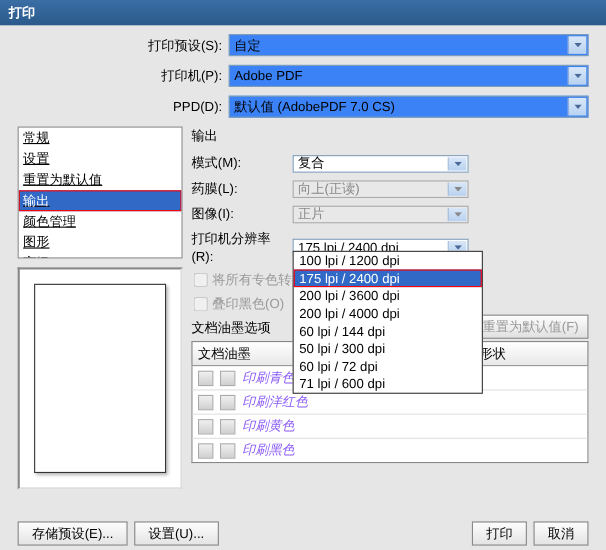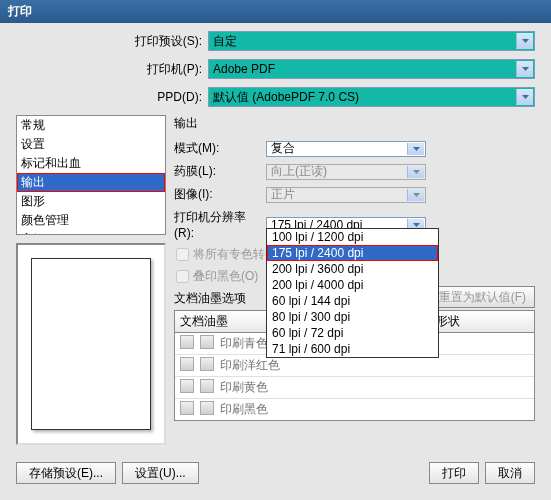--- a/index.html
+++ b/index.html
@@ -1,25 +1,25 @@
 <!DOCTYPE html>
 <html><head>
 <meta charset="utf-8">
 <style>
 * { box-sizing: border-box; margin: 0; padding: 0; font-family: "Microsoft YaHei", SimSun, sans-serif; font-size: 12px; }
 body { background: #e6e6e6; width: 551px; height: 500px; overflow: hidden; position: relative; }
 .titlebar { background: linear-gradient(#3a6ea5, #2a5a8a); color: #fff; padding: 3px 8px; font-weight: bold; }
 .content { padding: 8px 16px; display: flex; flex-direction: column; gap: 6px; }
 .top-row { display: flex; align-items: center; gap: 6px; margin-bottom: 2px; }
 .top-label { width: 186px; text-align: right; }
-.top-select { flex: 1; height: 20px; border: 1px solid #7e9db9; background: #14b8a6; padding: 0 4px; display: flex; align-items: center; position: relative; }
+.top-select { flex: 1; height: 20px; border: 1px solid #7e9db9; background: #3b82f6; padding: 0 4px; display: flex; align-items: center; position: relative; }
 .top-select .arrow { position: absolute; right: 1px; top: 1px; bottom: 1px; width: 17px; background: linear-gradient(#d9e7f8, #b8d2f0); border-left: 1px solid #a0b8d9; display: flex; align-items: center; justify-content: center; }
 .arrow svg { width: 7px; height: 4px; }
 .main-area { display: flex; gap: 8px; }
-.left-col { width: 150px; display: flex; flex-direction: column; gap: 8px; }
+.left-col { width: 150px; display: flex; flex-direction: column; gap: 8px; text-decoration: underline; }
 .category-list { border: 1px solid #888; background: #fff; height: 120px; overflow: hidden; }
 .cat-item { padding: 1px 4px; cursor: default; }
 .cat-item.selected { background: #3169c6; color: #fff; border: 1px solid red; padding: 0 3px; }
 .preview-box { border: 2px inset #ddd; background: #fff; height: 202px; display: flex; align-items: center; justify-content: center; }
 .preview-page { width: 120px; height: 172px; background: #fff; border: 1px solid #333; box-shadow: 2px 2px 3px rgba(0,0,0,0.3); }
 .right-col { flex: 1; }
 .section-title { margin-bottom: 8px; }
 .form-row { display: flex; align-items: center; gap: 6px; margin-bottom: 6px; position: relative; }
 .form-label { width: 86px; text-align: left; }
 .form-select { width: 160px; height: 16px; border: 1px solid #7e9db9; background: #fff; padding: 0 4px; display: flex; align-items: center; position: relative; }
@@ -31,24 +31,24 @@
 .dropdown-list { position: absolute; left: 92px; top: 19px; width: 173px; background: #fff; border: 1px solid #333; z-index: 10; }
 .dd-item { padding: 1px 5px; }
 .dd-item.highlight { background: #3169c6; color: #fff; border: 1px solid red; padding: 0 4px; }
 .reset-btn { position: absolute; right: 0; top: 40px; height: 22px; padding: 0 8px; background: linear-gradient(#fdfdfd,#e0e0e0); border: 1px solid #888; color: #999; }
 .reset-wrap { position: relative; }
 .ink-section { margin-top: 4px; }
 .ink-header { display: flex; border: 1px solid #888; background: linear-gradient(#fff,#e8e8e8); }
 .ink-col1 { width: 232px; padding: 2px 5px; border-right: 1px solid #888; }
 .ink-col2 { flex: 1; padding: 2px 5px; }
 .ink-list { border: 1px solid #888; border-top: none; background: #fff; }
-.ink-row { display: flex; padding: 2px 5px; border-bottom: 1px solid #e0e0e0; color: #737373; gap: 6px; }
+.ink-row { display: flex; align-items: center; padding: 2px 5px; border-bottom: 1px solid #e0e0e0; color: #8b5cf6; gap: 6px; font-style: italic; }
 .ink-row:last-child { border-bottom: none; }
 .ink-icon { width: 14px; height: 14px; border: 1px solid #aaa; background: linear-gradient(#f0f0f0,#d0d0d0); display: inline-block; }
-.footer { position: absolute; bottom: 16px; left: 16px; right: 16px; display: flex; justify-content: space-between; }
+.footer { position: absolute; bottom: 4px; left: 16px; right: 16px; display: flex; justify-content: space-between; }
 .footer-left, .footer-right { display: flex; gap: 6px; }
 .btn { height: 22px; padding: 0 12px; background: linear-gradient(#fdfdfd,#e4e4e4); border: 1px solid #888; cursor: pointer; }
 </style>
 </head>
 <body>
 
 <div class="titlebar">打印</div>
 
 <div class="content">
   <div class="top-row">
@@ -83,24 +83,24 @@
           </svg>
         </div>
     </div>
   </div>
 
   <div class="main-area">
     <div class="left-col">
       <div class="category-list">
         <div class="cat-item">常规</div>
         <div class="cat-item">设置</div>
-        <div class="cat-item">标记和出血</div>
+        <div class="cat-item">重置为默认值</div>
         <div class="cat-item selected">输出</div>
+        <div class="cat-item">颜色管理</div>
         <div class="cat-item">图形</div>
-        <div class="cat-item">颜色管理</div>
         <div class="cat-item">高级</div>
 
       </div>
       <div class="preview-box">
         <div class="preview-page"></div>
       </div>
     </div>
 
     <div class="right-col">
       <div class="section-title">输出</div>
@@ -150,21 +150,21 @@
                 <path d="M0 0 L3.5 4 L7 0 Z" fill="#4a6a9a"></path>
               </svg>
             </div>
         </div>
         <div class="dropdown-list">
           <div class="dd-item">100 lpi / 1200 dpi</div>
           <div class="dd-item highlight">175 lpi / 2400 dpi</div>
           <div class="dd-item">200 lpi / 3600 dpi</div>
           <div class="dd-item">200 lpi / 4000 dpi</div>
           <div class="dd-item">60 lpi / 144 dpi</div>
-          <div class="dd-item">80 lpi / 300 dpi</div>
+          <div class="dd-item">50 lpi / 300 dpi</div>
           <div class="dd-item">60 lpi / 72 dpi</div>
           <div class="dd-item">71 lpi / 600 dpi</div>
         </div>
       </div>
 
       <div class="reset-wrap">
         <div class="checkbox-row disabled">
           <input type="checkbox" disabled="" style="">
           <span>将所有专色转换</span>
         </div>

